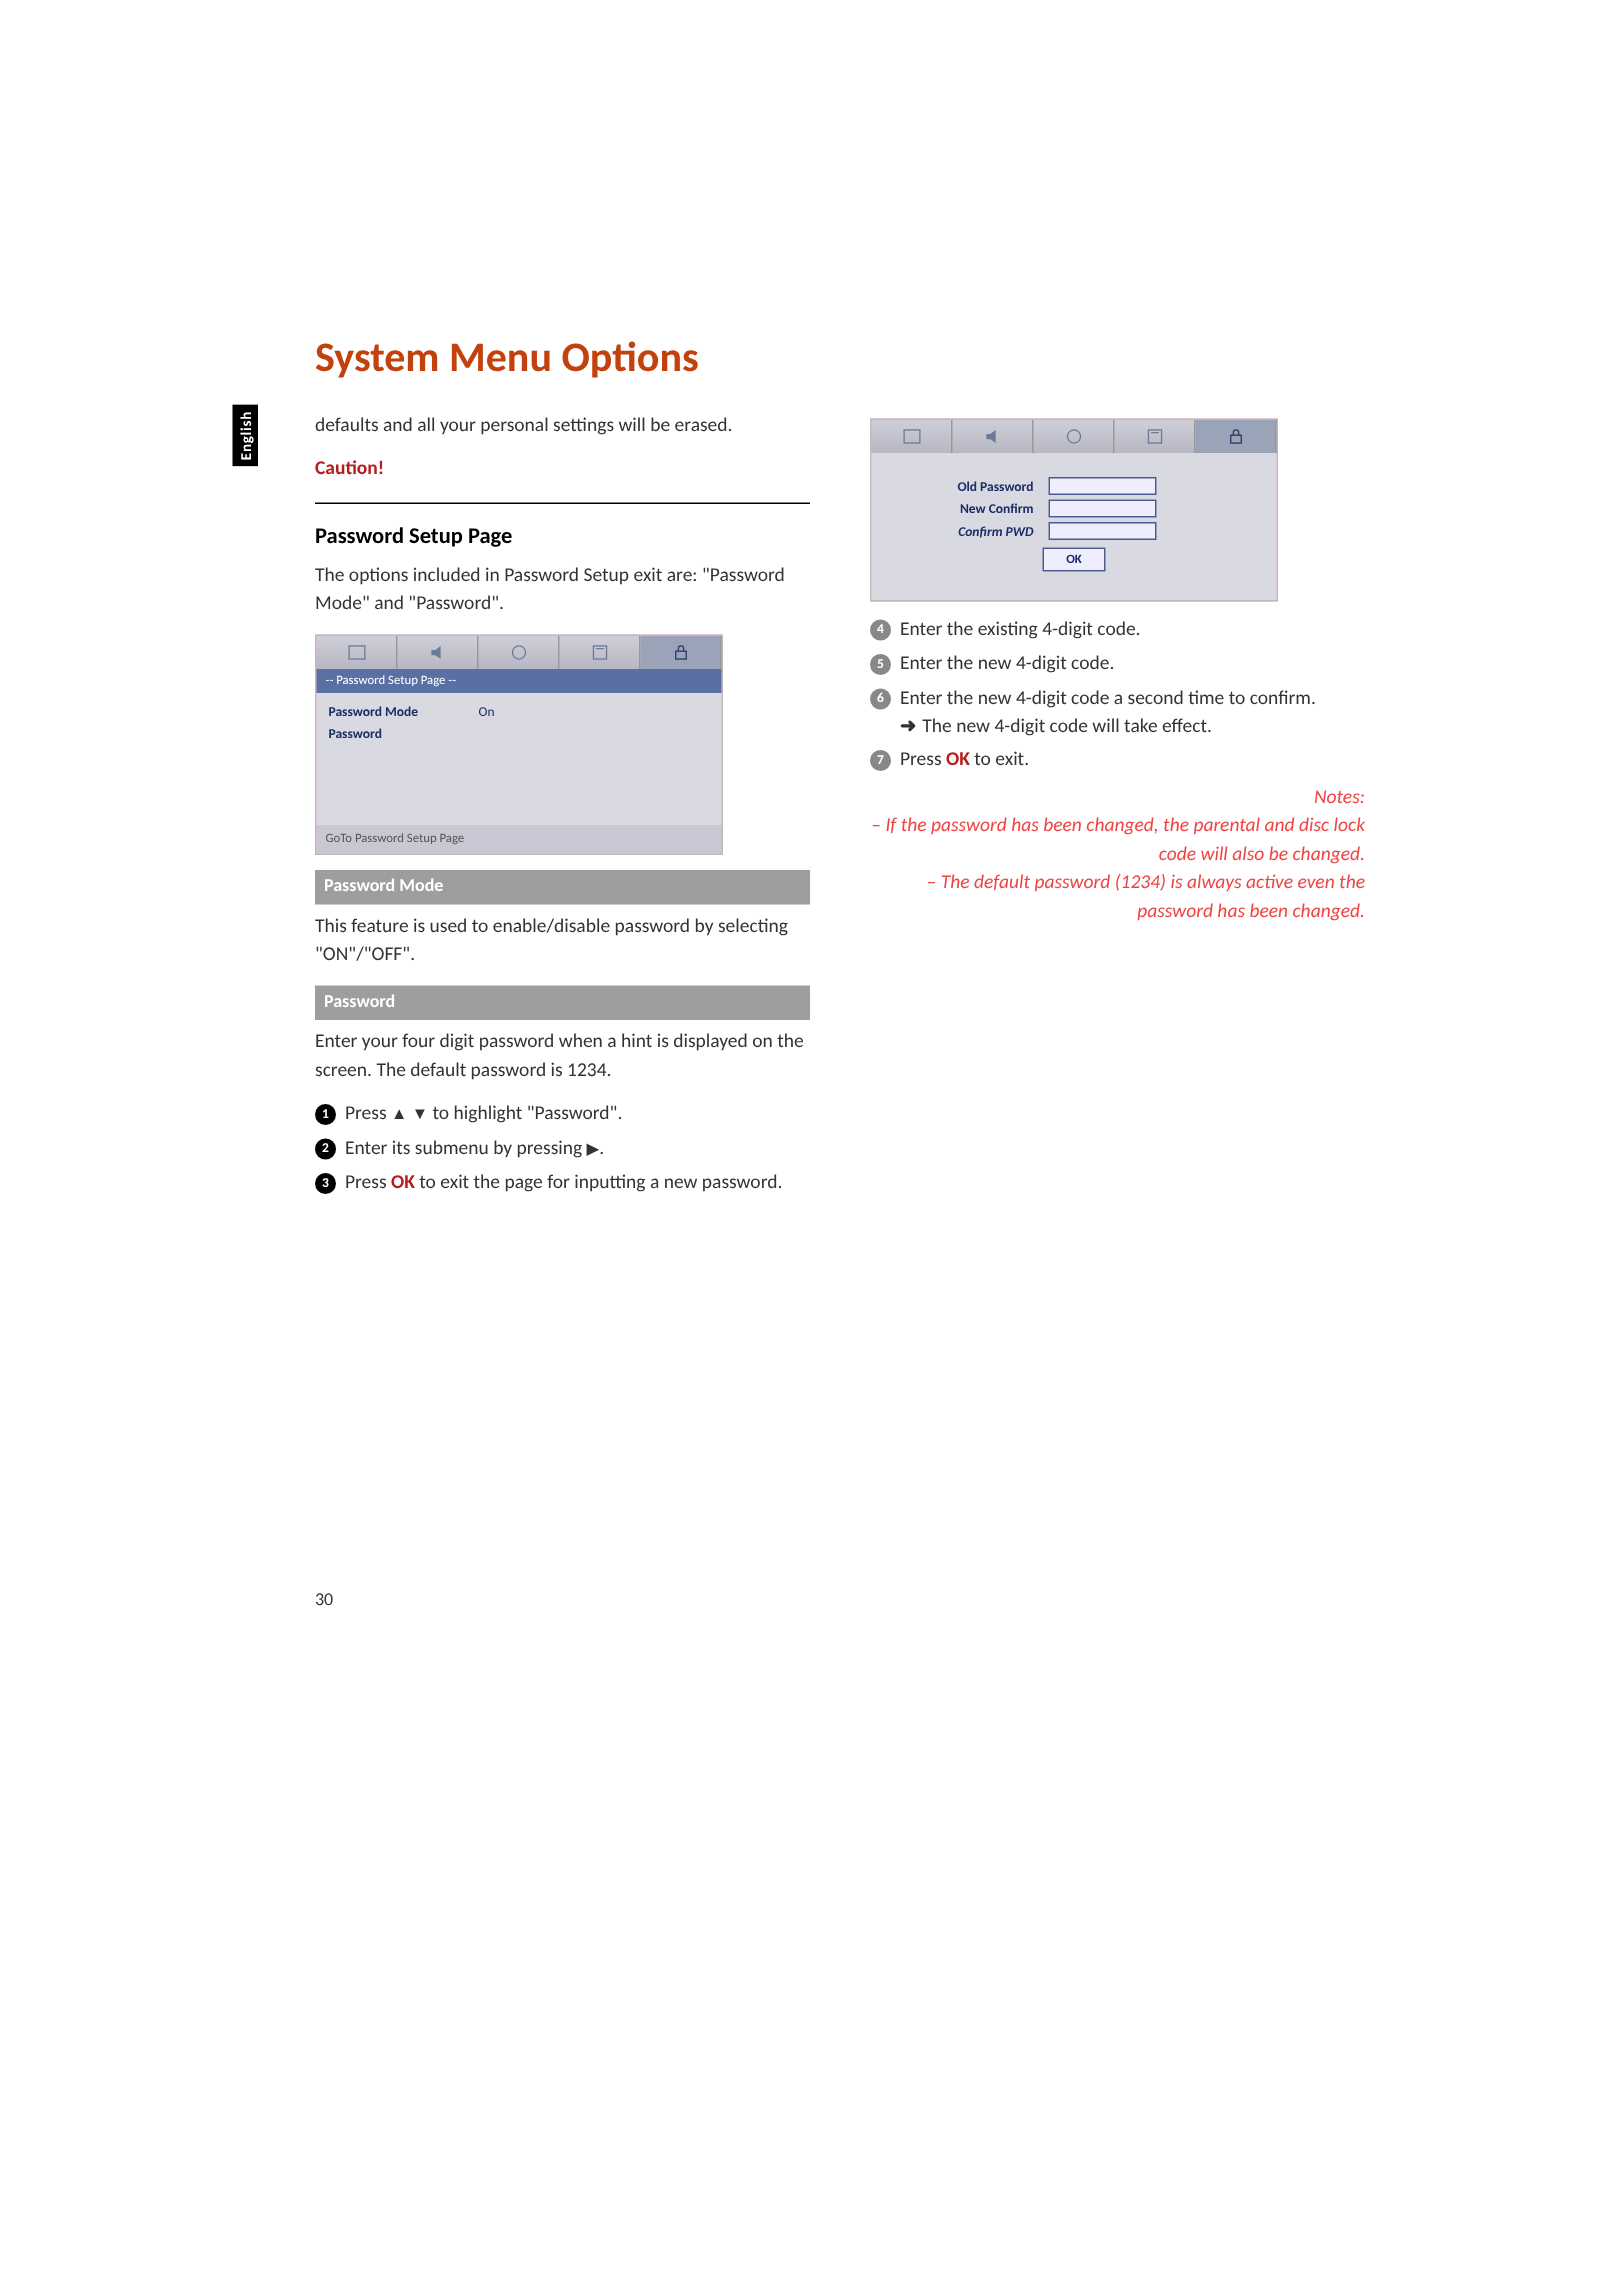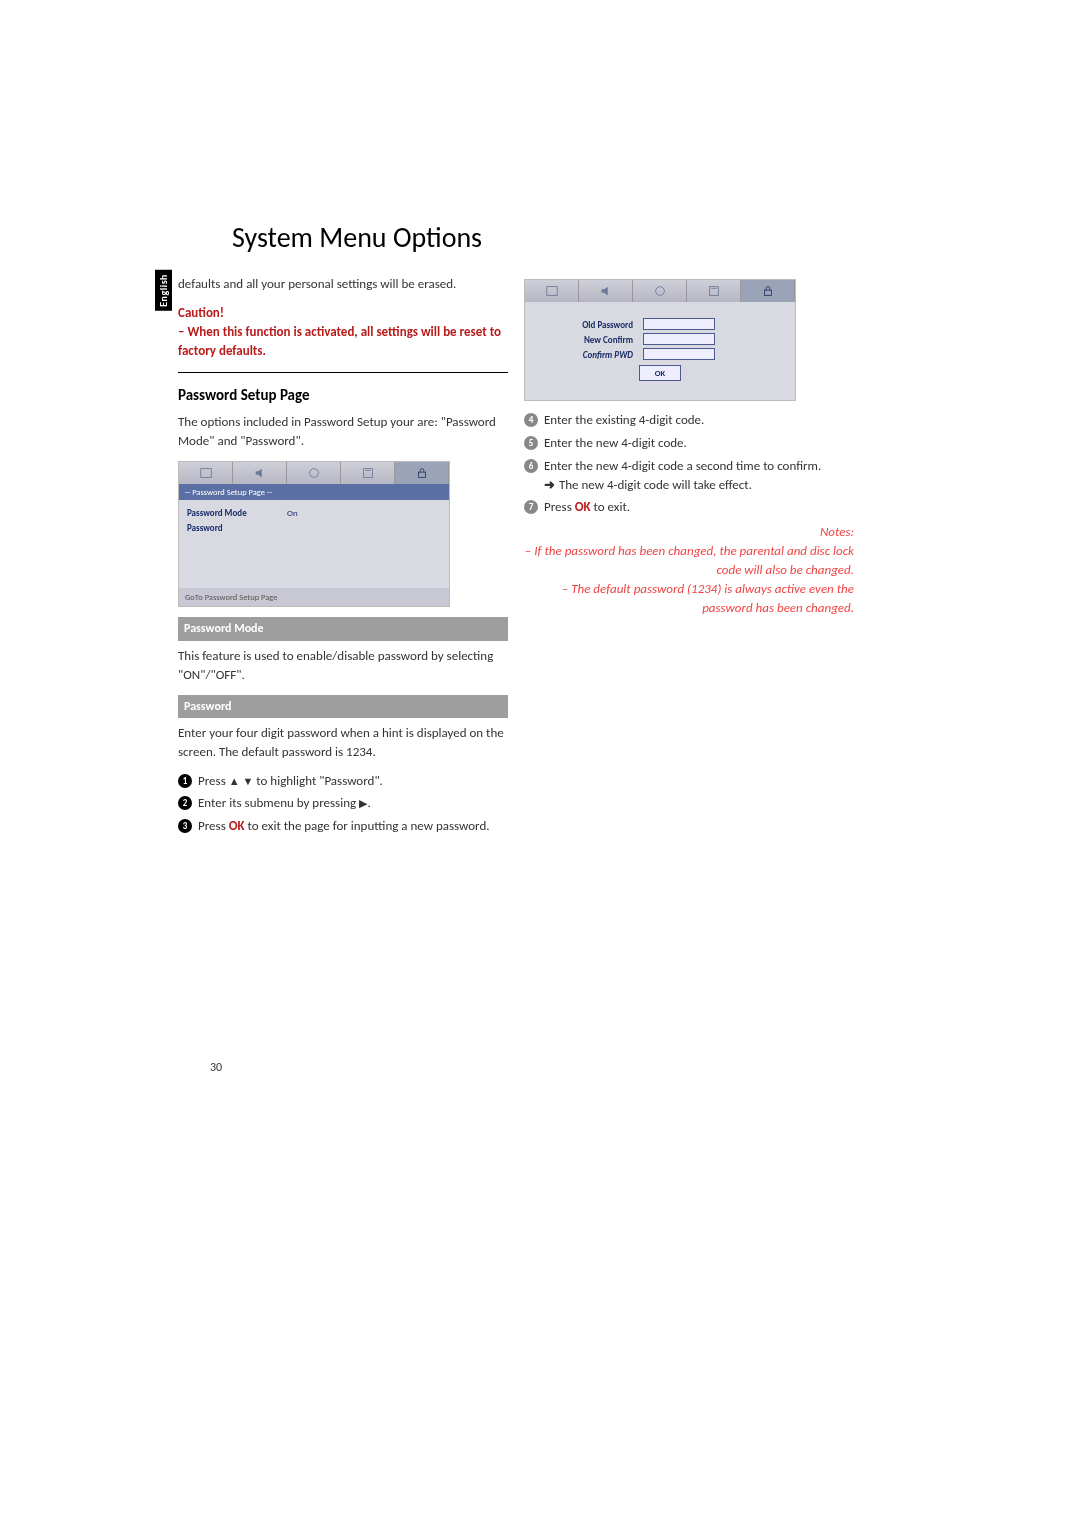--- a/index.html
+++ b/index.html
@@ -26,28 +26,28 @@
     color: #fff;
     font-size: 10px;
     font-weight: bold;
     writing-mode: vertical-rl;
     transform: rotate(180deg);
     padding: 4px 2px;
     letter-spacing: 0.5px;
   }
   h1.title {
     font-size: 28px;
-    font-weight: normal;
-    margin: 0 0 20px 82px;
-    color: #000000;
+    font-weight: bold;
+    margin: 0 0 20px 60px;
+    color: #c2410c;
   }
   .columns {
     display: flex;
-    gap: 16px;
-    margin-left: 28px;
+    gap: 40px;
+    margin-left: 60px;
   }
   .col {
     width: 330px;
     font-size: 13px;
     line-height: 1.45;
     color: #333;
   }
   .col p { margin: 0 0 10px 0; }
   .bold { font-weight: bold; color: #b91c1c; }
   .section-head {
@@ -182,25 +182,24 @@
 <div class="page">
   <h1 class="title">System Menu Options</h1>
 
   <div class="columns">
 
     <div class="col">
       <p>defaults and all your personal settings will be erased.</p>
 
       <p>
         <span class="bold">Caution!</span><br>
-        <span class="bold">– When this function is activated, all settings will be reset to factory defaults.</span>
       </p>
 
       <div class="section-head">Password Setup Page</div>
-      <p>The options included in Password Setup your are: "Password Mode" and "Password".</p>
+      <p>The options included in Password Setup exit are: "Password Mode" and "Password".</p>
 
       <div class="osd">
         <div class="osd-tabs">
           <div class="osd-tab">
               <svg viewBox="0 0 16 16">
                 <rect x="2" y="3" width="12" height="10" fill="none" stroke="currentColor"></rect>
               </svg>
             </div>
           <div class="osd-tab">
               <svg viewBox="0 0 16 16">

